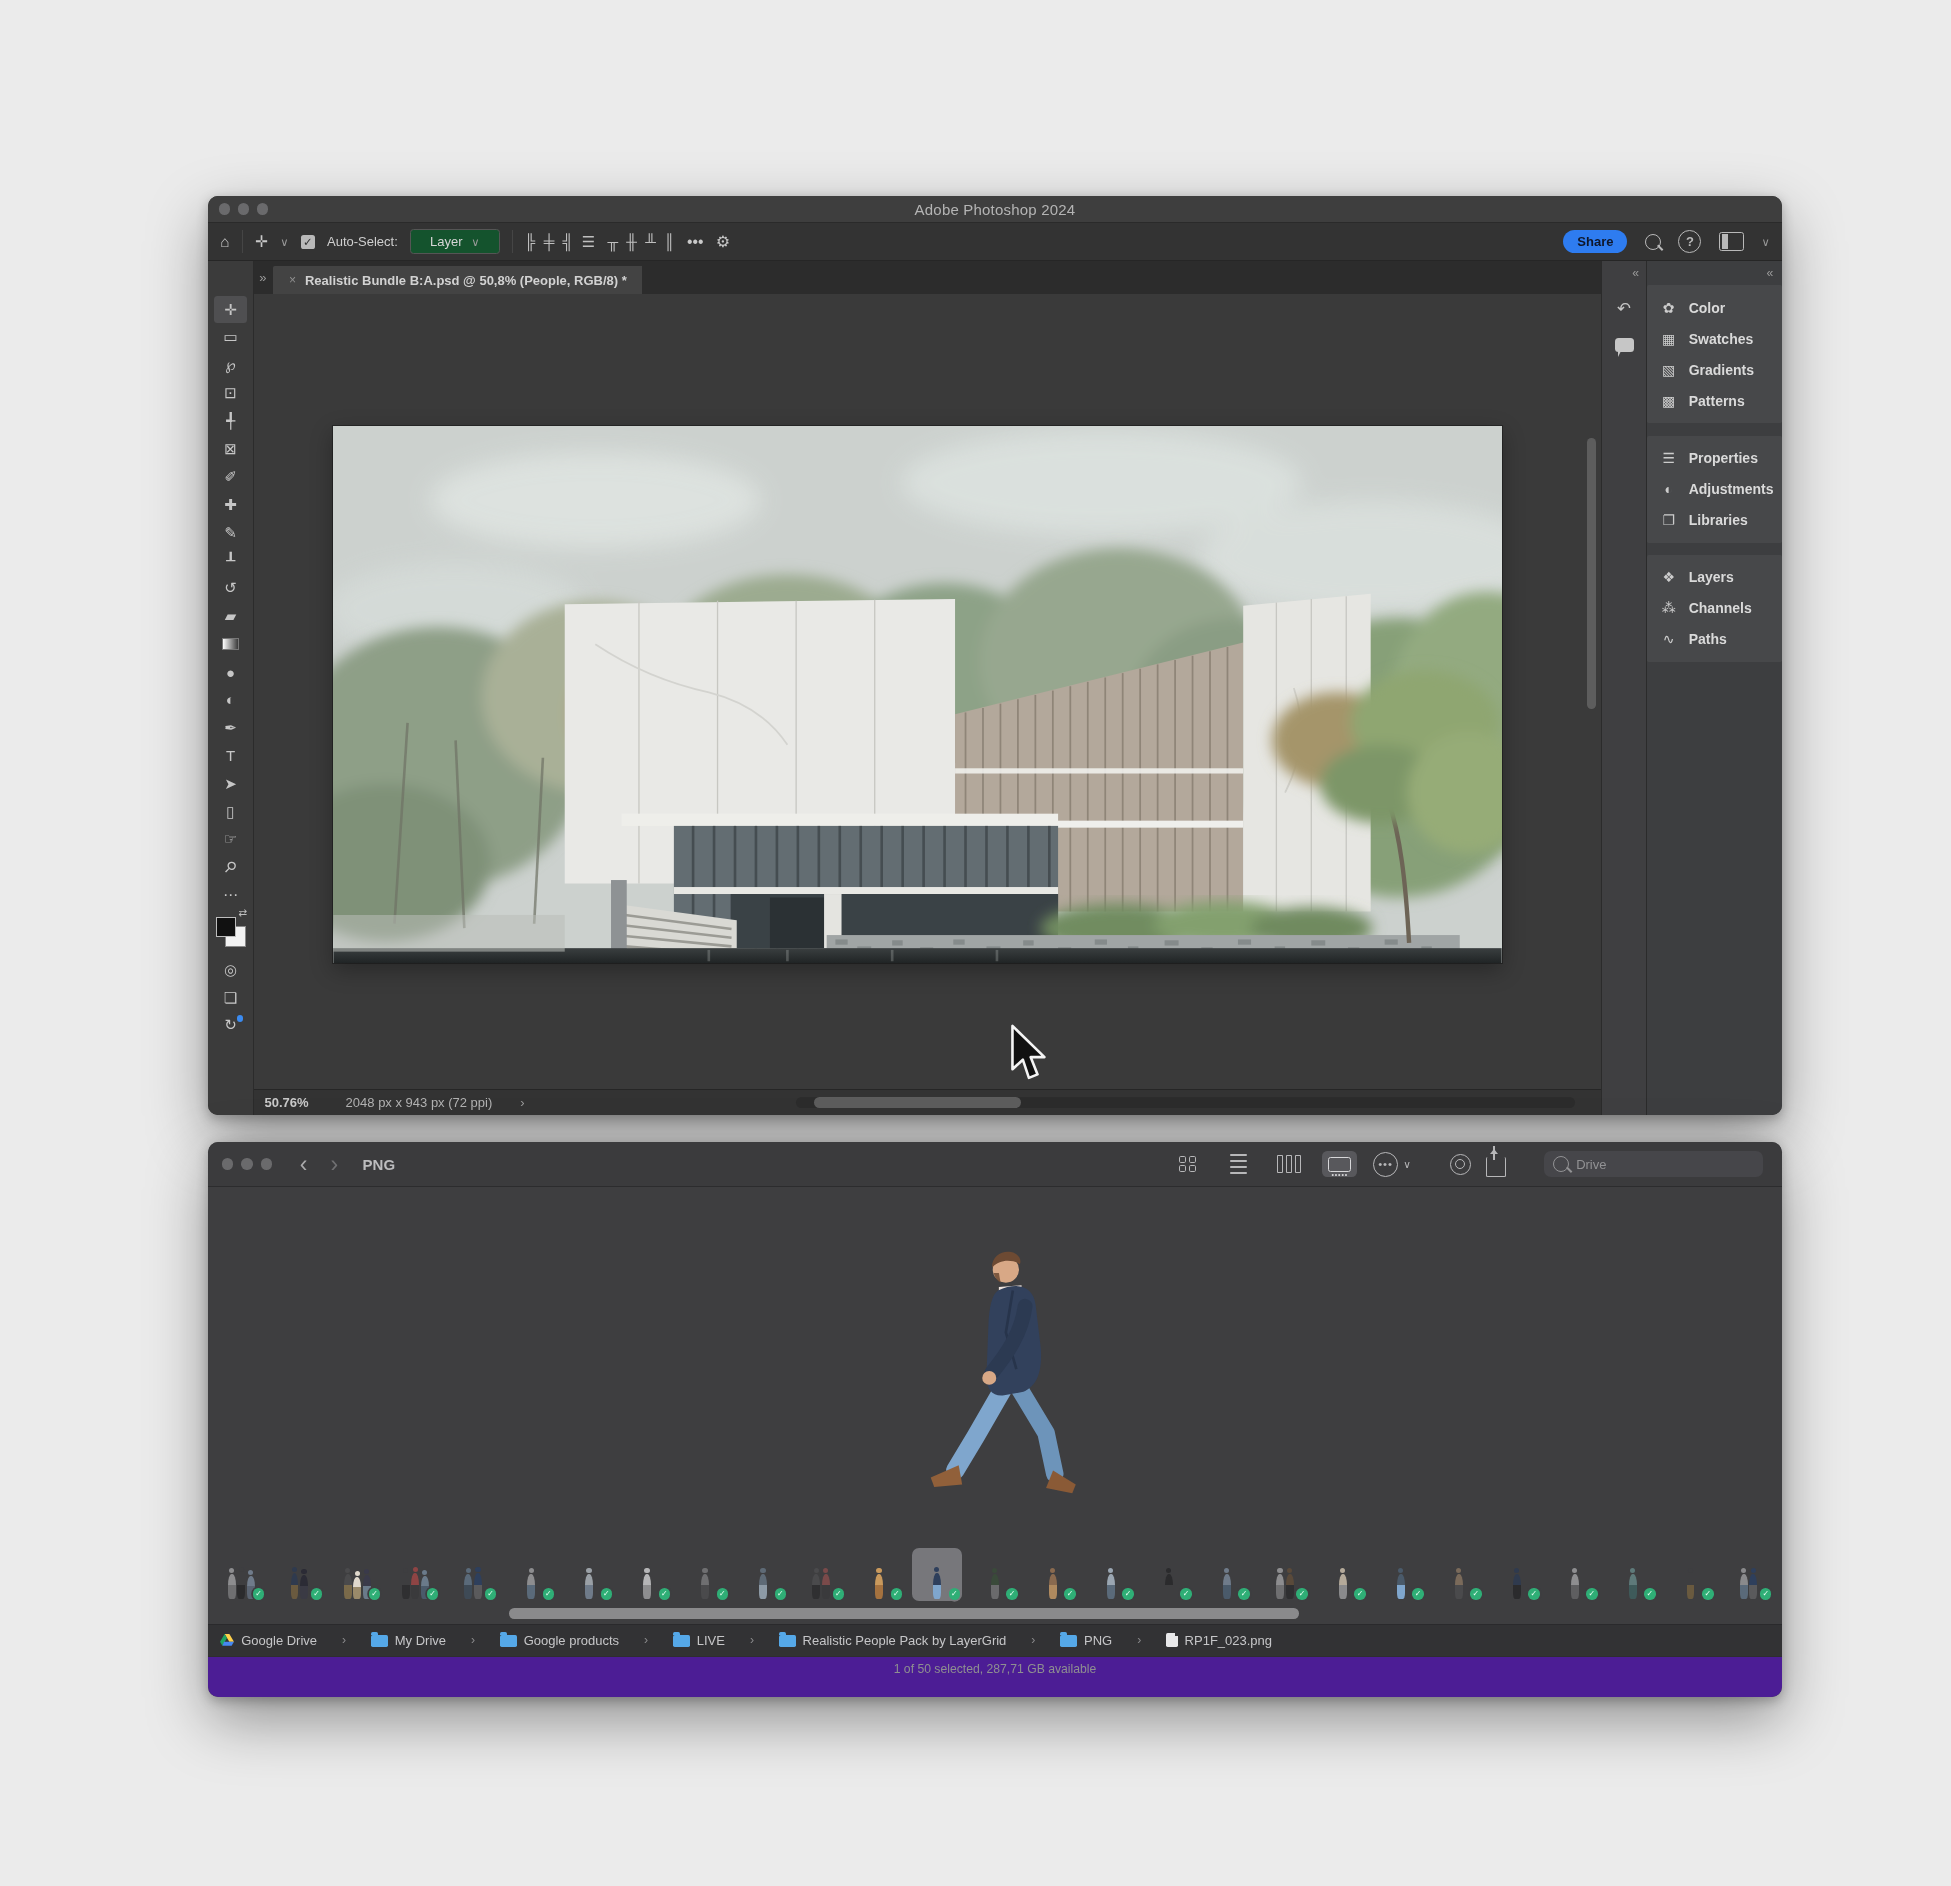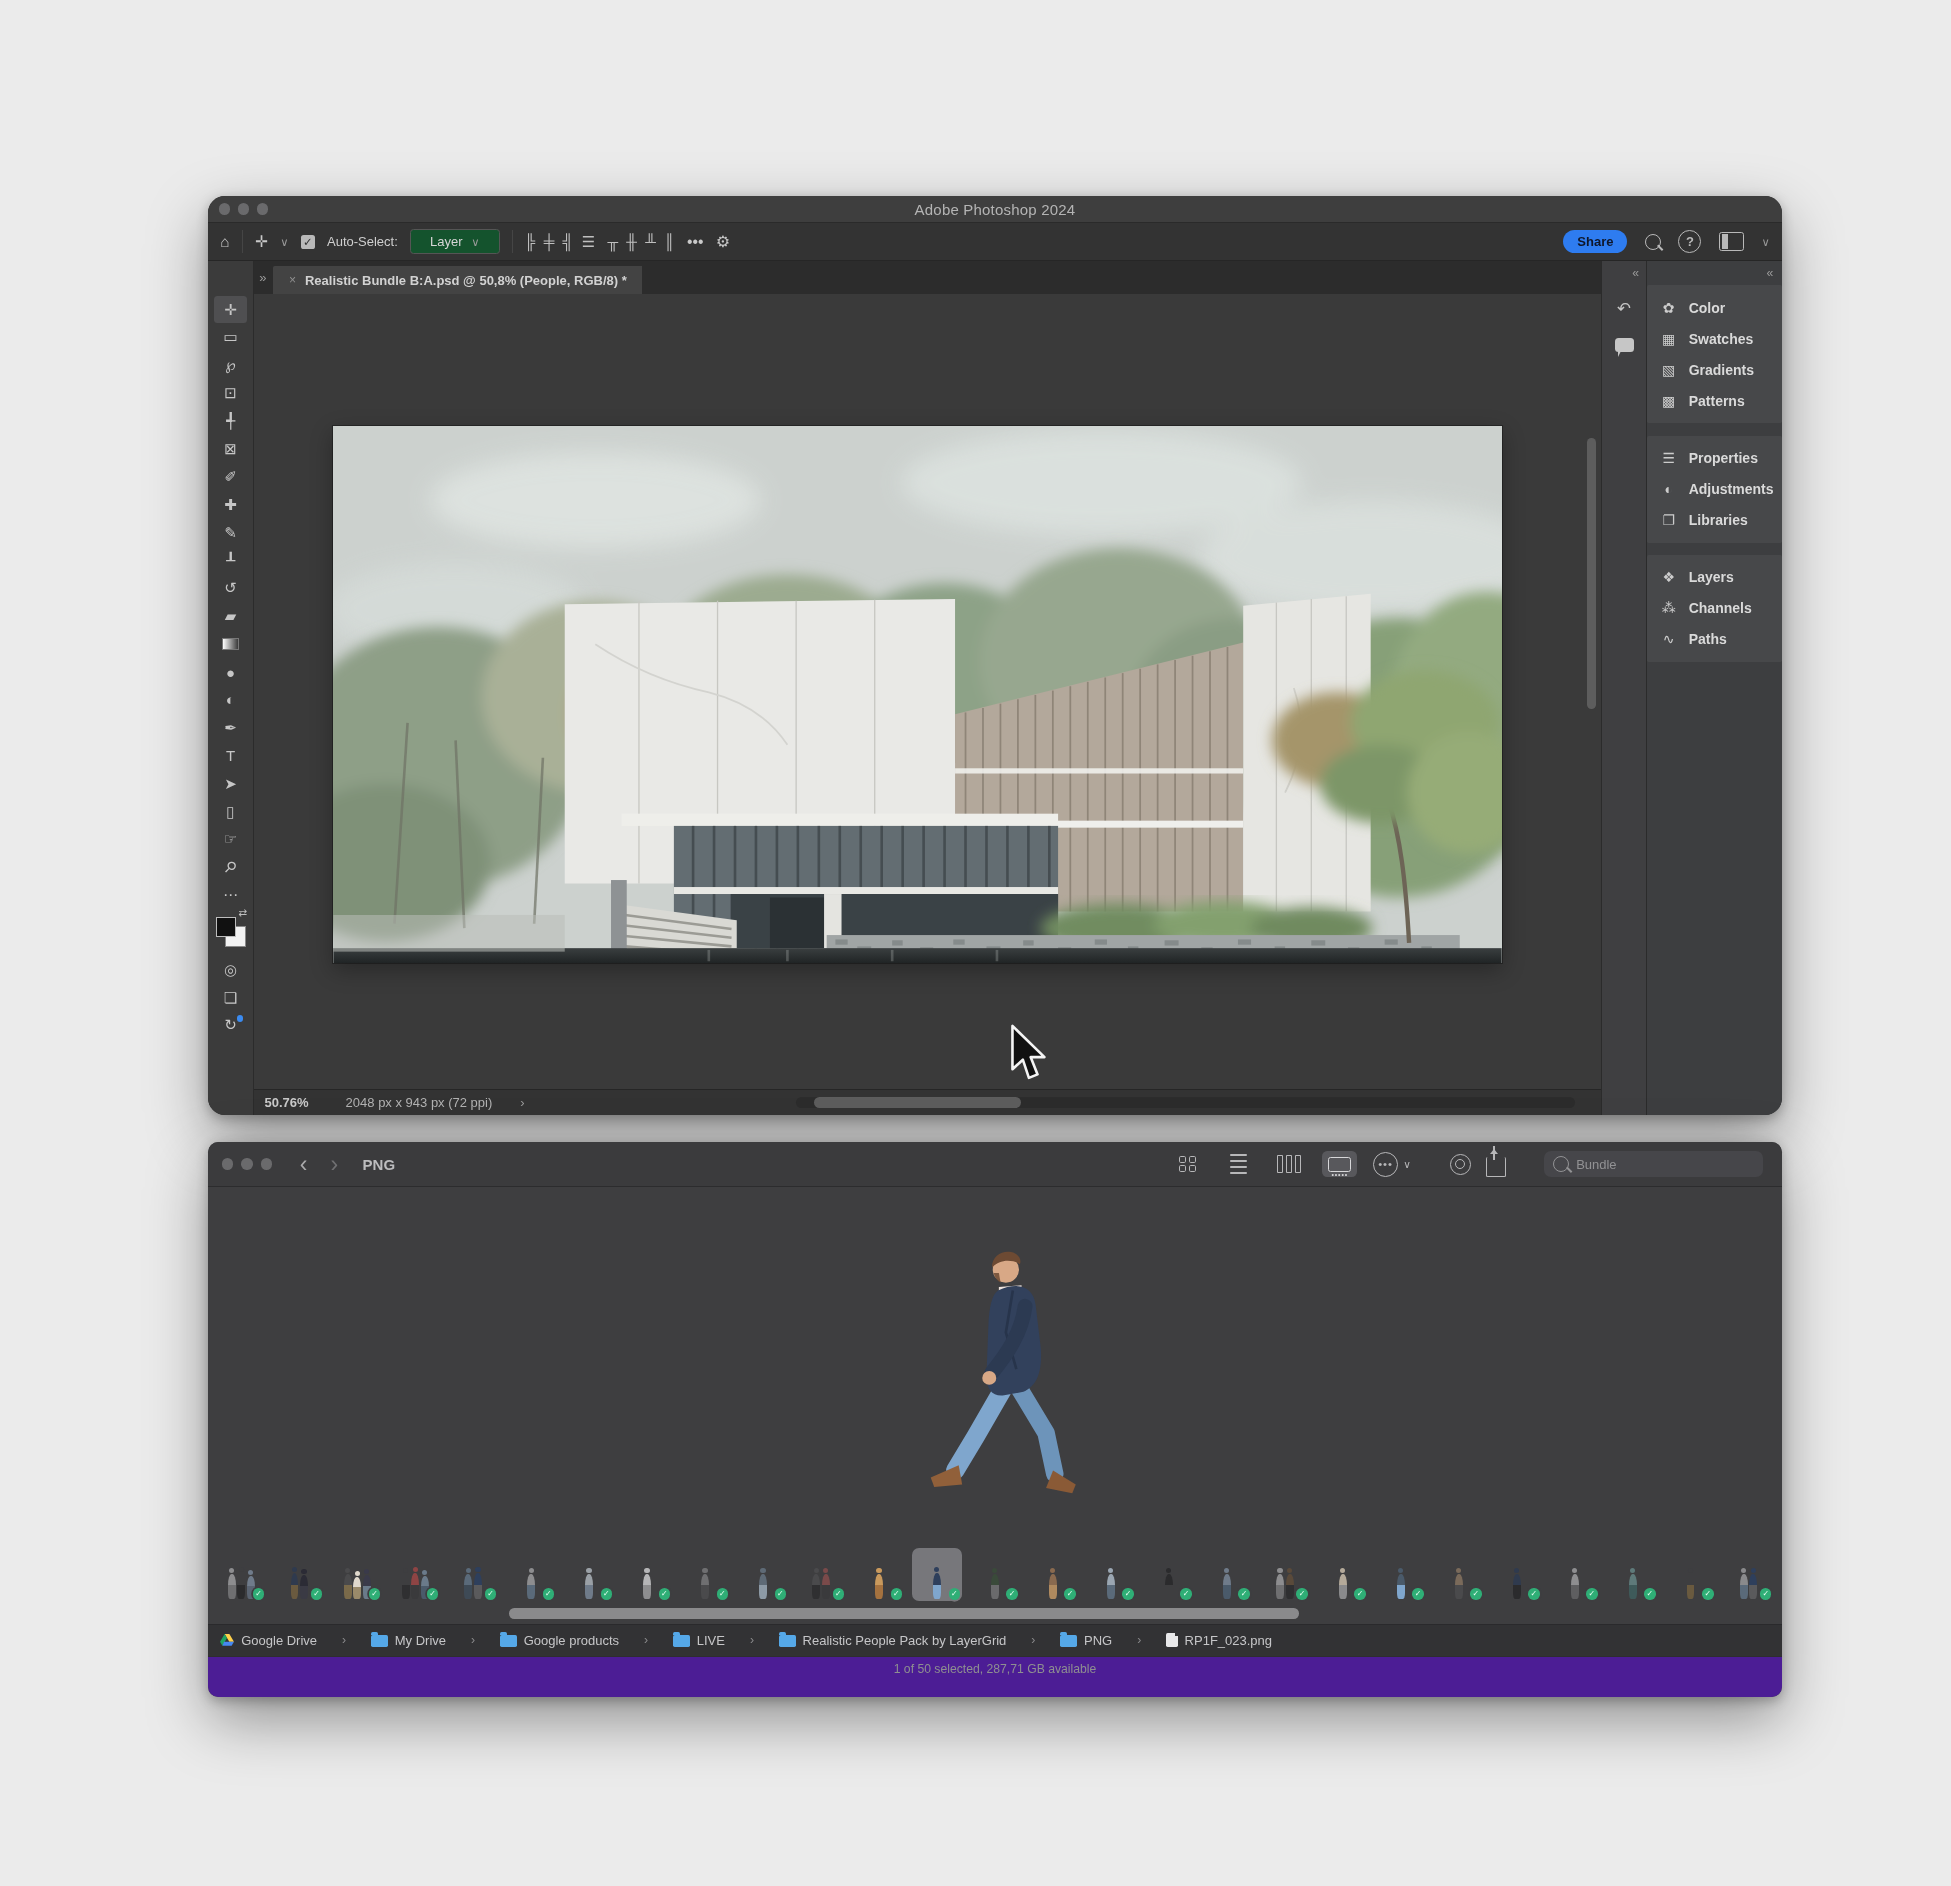--- a/index.html
+++ b/index.html
@@ -8,21 +8,21 @@
     background:#ebebeb;
     font-family:"Liberation Sans","DejaVu Sans",sans-serif;
     -webkit-font-smoothing:antialiased;
   }
   
   .dots{display:flex;gap:7.9px;align-items:center;}
   .dot{width:11.4px;height:11.4px;border-radius:50%;background:#6a6a6c;}
   
   #ps-window{
     position:absolute;left:208px;top:196px;width:1574px;height:919px;
-    background:#323232;border-radius:17px;overflow:hidden;
+    background:#323232;border-radius:10px;overflow:hidden;
     box-shadow:0 23px 61px rgba(0,0,0,.38), 0 3.5px 12.2px rgba(0,0,0,.25);
     display:flex;flex-direction:column;
   }
   .ps-titlebar{
     height:26px;background:#3e3e3e;display:flex;align-items:center;
     padding:0 10.5px;position:relative;border-bottom:0.9px solid #2a2a2a;flex:0 0 auto;
   }
   .ps-title{
     position:absolute;left:0;right:0;text-align:center;
     color:#b4b4b4;font-size:15px;letter-spacing:0.2px;
@@ -550,21 +550,21 @@
           <span class="vgal"></span>
         </span>
       <span class="morebtn">
           <span class="morecirc">•••</span>
           <span style="font-size:10.5px;">∨</span>
         </span>
       <span class="tagsic" style="margin-left:23px;"></span>
       <span class="shareic"></span>
       <div class="fi-search" style="margin-left:23px;">
         <span class="mag"></span>
-        <span>Bundle</span>
+        <span>Drive</span>
       </div>
     </div>
   </div>
 
   <div class="fi-preview">
 
     <svg width="166" height="271" viewBox="0 0 190 310" style="position:absolute;left:707px;top:58px;">
 
       <path d="M118,162 L150,215 L160,262" stroke="#6d94ba" stroke-width="20" fill="none" stroke-linecap="round" stroke-linejoin="round"></path>
       <path d="M158,258 l26,16 l-4,10 l-30,-6 z" fill="#8a5a36"></path>

